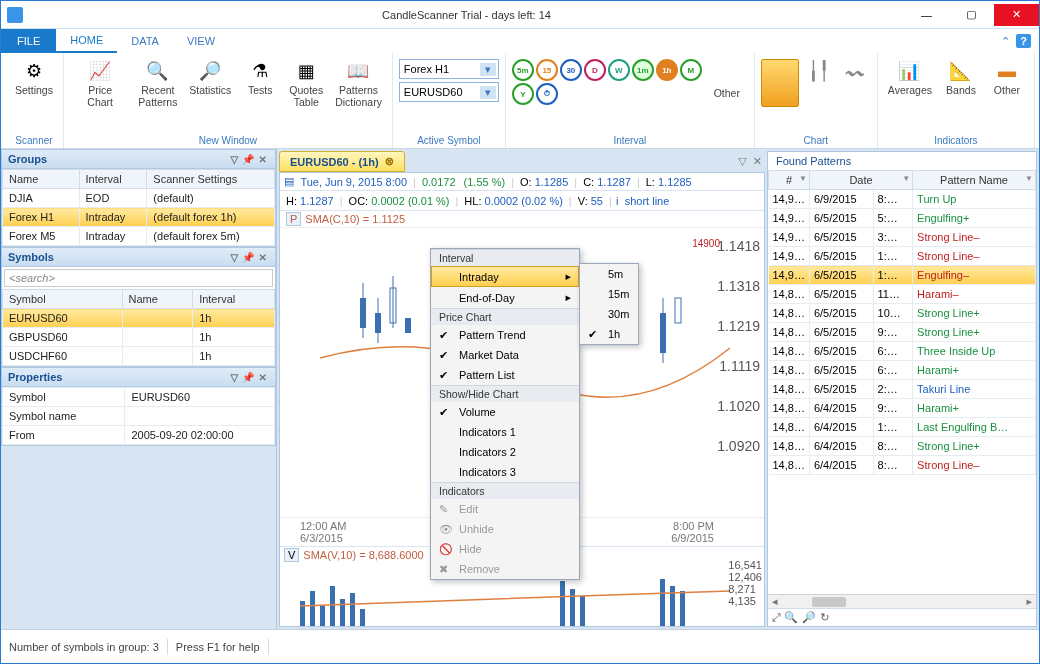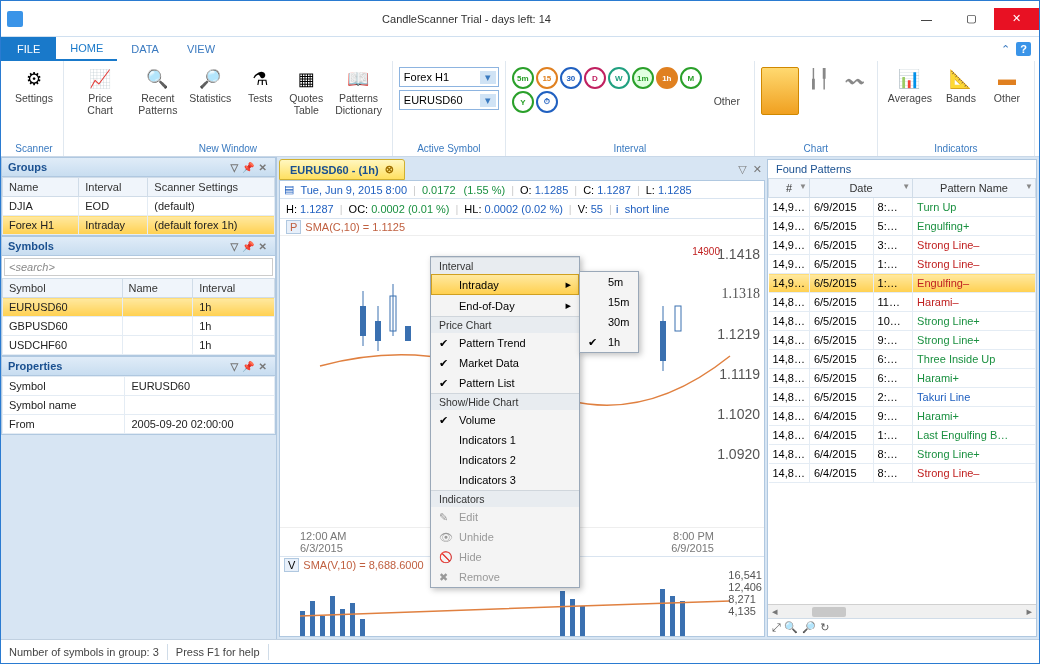--- a/index.html
+++ b/index.html
@@ -1,17 +1,17 @@
 <!DOCTYPE html>
 <html><head>
 <meta charset="utf-8">
 <style>
 * { box-sizing: border-box; margin: 0; padding: 0; font-family: "Segoe UI", Tahoma, sans-serif; font-size: 11px; }
 body { background: #f0f0f0; width: 1040px; height: 664px; overflow: hidden; display: flex; flex-direction: column; border: 1px solid #2a7bd1; }
-.titlebar { height: 36px; background: #fff; display: flex; align-items: center; border-bottom: 1px solid #d0e0f0; }
+.titlebar { height: 28px; background: #fff; display: flex; align-items: center; border-bottom: 1px solid #d0e0f0; }
 .titlebar-icon { width: 16px; height: 16px; margin: 0 6px; background: #3a94e8; border-radius: 2px; }
 .titlebar-title { flex: 1; text-align: center; color: #333; }
 .win-controls { display: flex; }
 .win-btn { width: 45px; height: 22px; display: flex; align-items: center; justify-content: center; cursor: pointer; }
 .win-btn.close { background: #e81123; color: #fff; }
 .tabs-row { height: 24px; display: flex; align-items: stretch; background: #fff; }
 .file-tab { background: #1979ca; color: #fff; padding: 4px 16px; font-weight: 400; display: flex; align-items: center; }
 .main-tab { padding: 4px 14px; color: #3a7ac0; display: flex; align-items: center; cursor: pointer; }
 .main-tab.active { color: #1979ca; border-bottom: 2px solid #1979ca; }
 .tabs-spacer { flex: 1; }
@@ -59,21 +59,21 @@
 .ctx-item .check { position: absolute; left: 8px; }
 .ctx-item .arrow { margin-left: auto; }
 .submenu { position: absolute; left: 100%; top: 14px; background: #f4f4f4; border: 1px solid #9aa8b8; box-shadow: 2px 2px 6px rgba(0,0,0,0.25); min-width: 60px; }
 .right-pane { width: 270px; margin: 2px 2px 2px 0; background: #fff; border: 1px solid #b0c8e0; display: flex; flex-direction: column; }
 .patterns-header { padding: 3px 8px; color: #1a5090; }
 .patterns-tbl { width: 100%; border-collapse: collapse; font-size: 10.5px; }
 .patterns-tbl th { background: #f0f5fb; border: 1px solid #d0dce8; padding: 3px 4px; font-weight: normal; color: #333; position: relative; }
 .patterns-tbl th .funnel { font-size: 8px; color: #888; position: absolute; right: 2px; }
 .patterns-tbl td { border-bottom: 1px solid #e4ecf4; border-right: 1px solid #e4ecf4; padding: 3px 4px; white-space: nowrap; overflow: hidden; }
 .patterns-tbl tr.sel td { background: linear-gradient(#ffe9a0,#ffd050); }
-.statusbar { height: 24px; background: #fff; border-top: 1px solid #c0d0e0; display: flex; align-items: center; }
+.statusbar { height: 34px; background: #fff; border-top: 1px solid #c0d0e0; display: flex; align-items: center; }
 .status-item { border-right: 1px solid #d0dce8; padding: 2px 8px; color: #444; }
 .scrollbar-h { height: 14px; background: #f0f0f0; border-top: 1px solid #d0d0d0; display: flex; align-items: center; }
 .scrollbar-h .thumb { width: 34px; height: 10px; background: #c8c8c8; margin-left: 30px; border-radius: 2px; }
 .bottom-icons { display: flex; gap: 4px; padding: 2px 4px; border-top: 1px solid #d0dce8; }
 .bottom-icons span { cursor: pointer; color: #555; }
 </style>
 </head>
 <body>
 
 <div class="titlebar">
@@ -225,20 +225,25 @@
             <tr>
               <td>DJIA</td>
               <td>EOD</td>
               <td>(default)</td>
             </tr>
             <tr class="sel">
               <td>Forex H1</td>
               <td>Intraday</td>
               <td>(default forex 1h)</td>
             </tr>
+            <tr>
+              <td>Forex M5</td>
+              <td>Intraday</td>
+              <td>(default forex 5m)</td>
+            </tr>
           </tbody>
         </table>
     </div>
     <div class="pane" id="pane-symbols">
       <div class="pane-header">
           <span>Symbols</span>
           <span class="spacer"></span>
           <span class="pin">▽</span>
           <span class="pin">📌</span>
           <span class="pin">✕</span>
@@ -331,21 +336,21 @@
         <span style="color:#ccc">|</span>
         <span class="val">V: <span class="blue">55</span></span>
         <span style="color:#ccc">|</span>
         <span style="color:#2060c0">ℹ</span>
         <span class="blue val">short line</span>
       </div>
       <div style="padding:2px 6px;color:#c06040;font-size:10.5px;border-bottom:1px solid #eee"><span style="background:#e8f0fa;border:1px solid #b0c8e0;padding:0 3px;margin-right:4px">P</span><span>SMA(C,10) = 1.1125</span></div>
       <div class="chart-body">
         <div id="yaxis">
             <div class="yaxis-label" style="top: 10px;">1.1418</div>
-            <div class="yaxis-label" style="top: 50px; font-family: Liberation Serif, serif;">1.1318</div>
+            <div class="yaxis-label" style="top: 50px;">1.1318</div>
             <div class="yaxis-label" style="top: 90px;">1.1219</div>
             <div class="yaxis-label" style="top: 130px;">1.1119</div>
             <div class="yaxis-label" style="top: 170px;">1.1020</div>
             <div class="yaxis-label" style="top: 210px;">1.0920</div>
           </div>
         <div style="position:absolute;right:44px;top:10px;color:#c02020;font-size:10px">14900</div>
         <svg width="100%" height="100%" style="position:absolute;inset:0">
           <rect x="80" y="70" width="6" height="30" fill="#3a70b0"></rect>
             <line x1="83" y1="55" x2="83" y2="110" stroke="#3a70b0"></line>
           <rect x="95" y="85" width="6" height="20" fill="#3a70b0"></rect>

